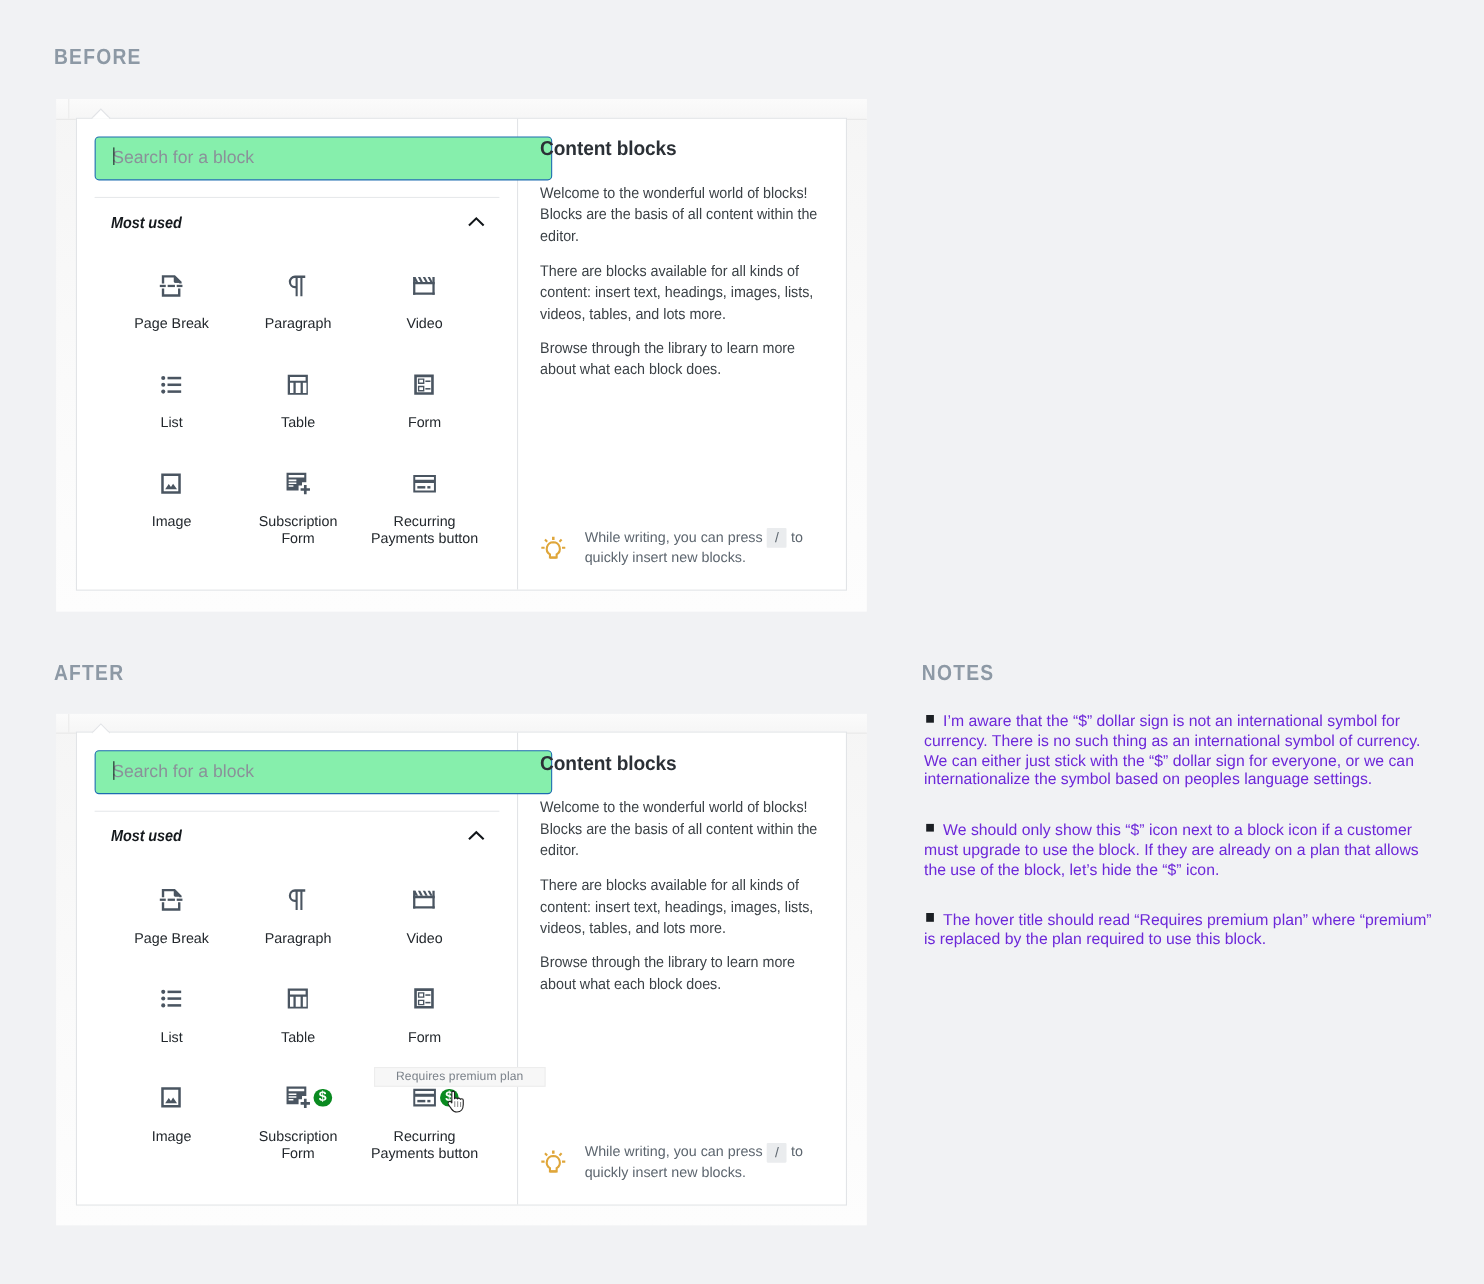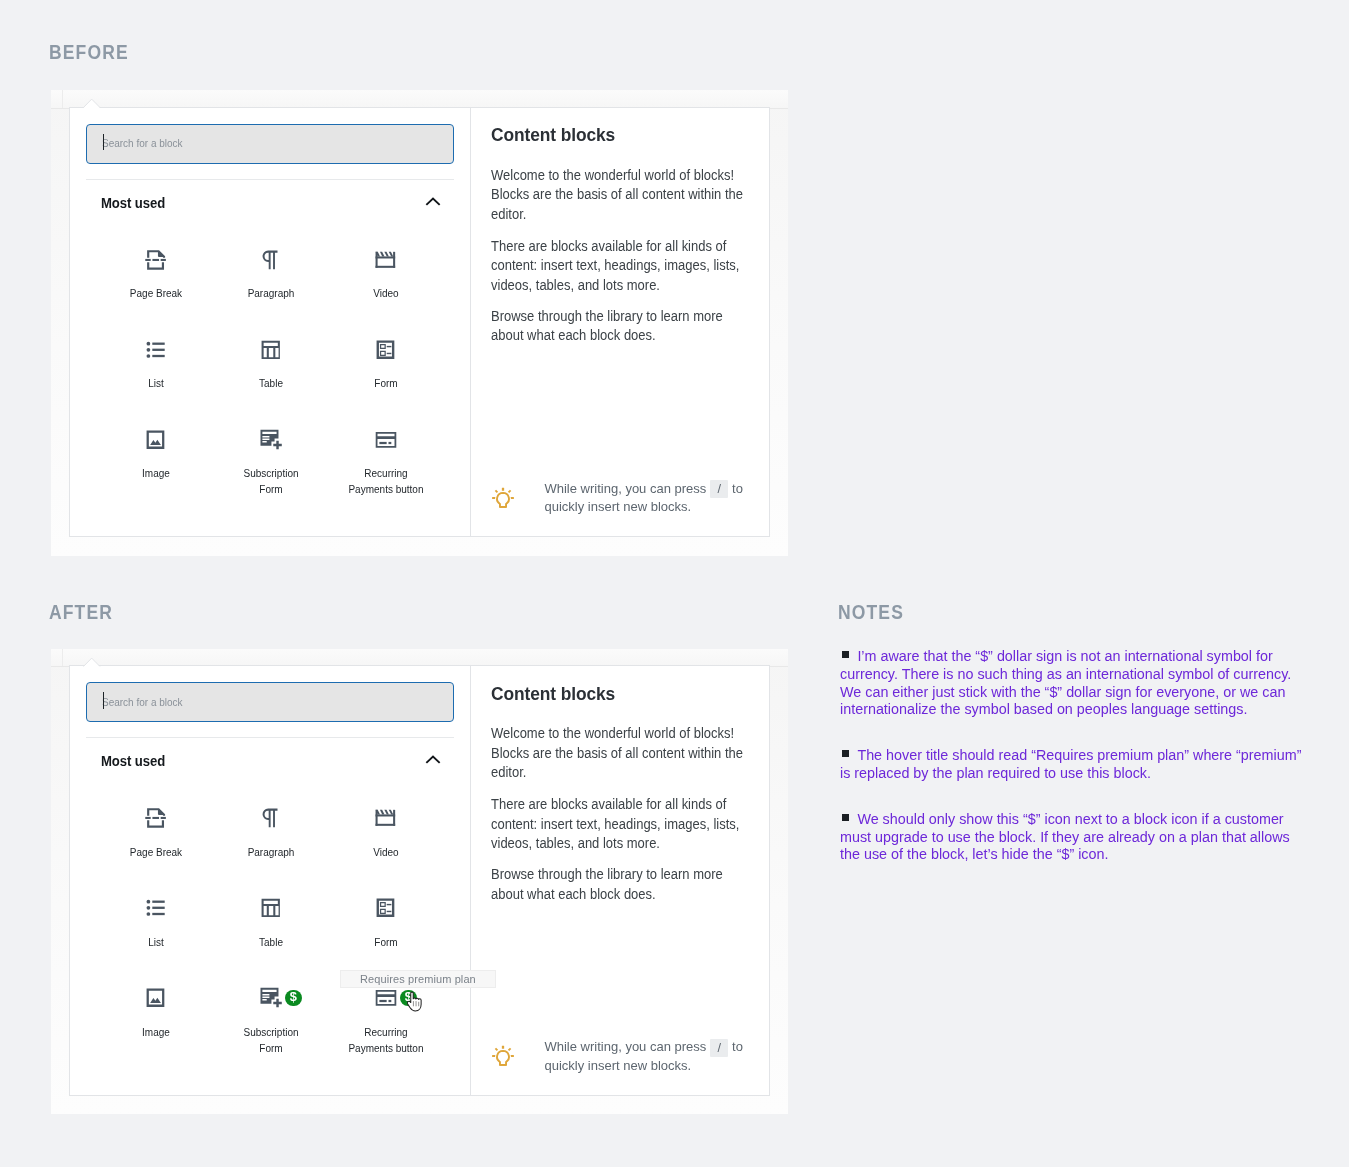--- a/index.html
+++ b/index.html
@@ -36,47 +36,47 @@
     background:#fff; border:1px solid #e2e4e7; display:flex;
   }
   .pop-arrow { position:absolute; top:-9.3px; left:12.8px; }
 
   .pane-left  { width:401px; border-right:1px solid #e2e4e7; position:relative; }
   .pane-right { flex:1; position:relative; }
 
   
   .search-wrap { position:absolute; left:16px; top:15.9px; width:368px; height:40px; }
   .search-input {
-    display:block; width:368px; height:40px;
+    display:block; width:416px; height:40px;
     border:1.8px solid #1d6cb0; border-radius:4px;
-    padding:0 14.5px; font-size:10px; color:#6c757d;
-    font-family:"Liberation Sans", sans-serif; outline:none; background:#e5e5e5;
+    padding:0 14.5px; font-size:16px; color:#6c757d;
+    font-family:"Liberation Sans", sans-serif; outline:none; background:#86efac;
   }
   .search-input::placeholder { color:#8a9199; opacity:1; }
   .caret { position:absolute; left:16.4px; top:10.3px; width:1.3px; height:16.5px; background:#1d2327; }
 
   .sep { position:absolute; left:16px; top:71.1px; width:368px; height:1px; background:#e7e9eb; }
 
   .panel-head {
     position:absolute; left:31px; top:80.1px; width:340px; height:30px;
-    display:flex; align-items:center; justify-content:space-between;
+    display:flex; align-items:center; justify-content:space-between;font-style:italic;
   }
   .panel-title { font-size:14.6px; font-weight:700; color:#15191d; letter-spacing:-.1px; display:inline-block; transform:scaleX(.9); transform-origin:0 50%; }
   .chev { width:20px; height:20px; display:block; position:relative; top:-1px; left:1.5px; }
 
   
   .grid {
     position:absolute; left:28px; top:125.9px; width:345px;
     display:grid; grid-template-columns:repeat(3,115px); grid-auto-rows:90px;
   }
   .cell { display:flex; flex-direction:column; align-items:center; }
   .ico { height:26px; width:26px; margin-top:13px; display:block; position:relative; }
   .ico svg { display:block; }
   .lbl {
-    margin-top:13.5px; font-size:10px; color:#23282d; text-align:center;
+    margin-top:13.5px; font-size:13px; color:#23282d; text-align:center;
     line-height:16px; white-space:pre-line;
   }
   .badge-pos { position:absolute; left:27.1px; top:4.6px; line-height:0; }
   .badge-circle {
     display:block; width:16.6px; height:16.6px; border-radius:50%;
     background:#0a8a20; position:relative;
   }
   .badge-sym {
     position:absolute; left:0; right:0; top:0; bottom:0;
     display:flex; align-items:center; justify-content:center;
@@ -95,21 +95,21 @@
     font-size:13.97px; line-height:19.5px; color:#3c4247;
     transform:scaleX(.93); transform-origin:0 0;
   }
   .rh-p1 { top:58.0px; }
   .rh-p2 { top:129.0px; }
   .rh-p3 { top:199.0px; }
 
   .tip { position:absolute; left:20px; top:379.9px; width:262px; display:flex; }
   .tip-ico { flex:0 0 24px; margin-top:-2px; }
   .tip-ico svg { display:block; }
-  .tip-txt { font-size:13px; line-height:18.6px; color:#5d666f; margin-left:29px; margin-top:-8px; }
+  .tip-txt { font-size:13px; line-height:18.6px; color:#5d666f; margin-left:16px; margin-top:-8px; }
   .kbd {
     font-family:"Liberation Sans", sans-serif; font-size:12.6px; background:#eaecee;
     padding:1.5px 7.5px 2.5px 7.5px; border-radius:1px; color:#5d666f; margin:0 0px;
   }
 
   
   .tooltip {
     position:absolute; left:269.3px; top:303.5px;
     width:156.3px; height:18.7px;
     background:#f7f7f7; border:1px solid #ededed;
@@ -435,16 +435,16 @@
 <path d="M6.55 15.6v-5.3" stroke="#8f8f8f" stroke-width="1.0"></path>
 <path d="M9.25 15.6v-5.3" stroke="#8f8f8f" stroke-width="1.0"></path>
 <path d="M11.95 15.6v-4.6" stroke="#8f8f8f" stroke-width="1.0"></path>
 </svg></div>
     </div>
   </div>
 
   <div class="section-label" style="left:838px;top:601px;">NOTES</div>
   <div class="notes">
     <p class="note"><span class="bullet"></span><span>I’m aware that the “$” dollar sign is not an international symbol for currency. There is no such thing as an international symbol of currency. We can either just stick with the “$” dollar sign for everyone, or we can internationalize the symbol based on peoples language settings.</span></p>
+    <p class="note"><span class="bullet"></span><span>We should only show this “$” icon next to a block icon if a customer must upgrade to use the block. If they are already on a plan that allows the use of the block, let’s hide the “$” icon.</span></p>
     <p class="note"><span class="bullet"></span><span>The hover title should read “Requires premium plan” where “premium” is replaced by the plan required to use this block.</span></p>
-    <p class="note"><span class="bullet"></span><span>We should only show this “$” icon next to a block icon if a customer must upgrade to use the block. If they are already on a plan that allows the use of the block, let’s hide the “$” icon.</span></p>
   </div>
 </div>
 
 </body></html>

